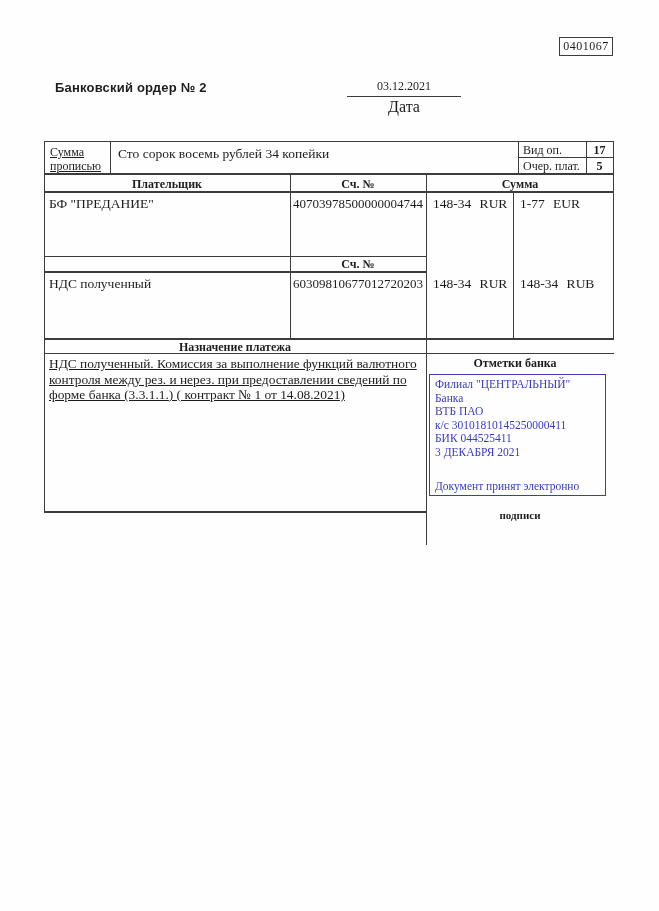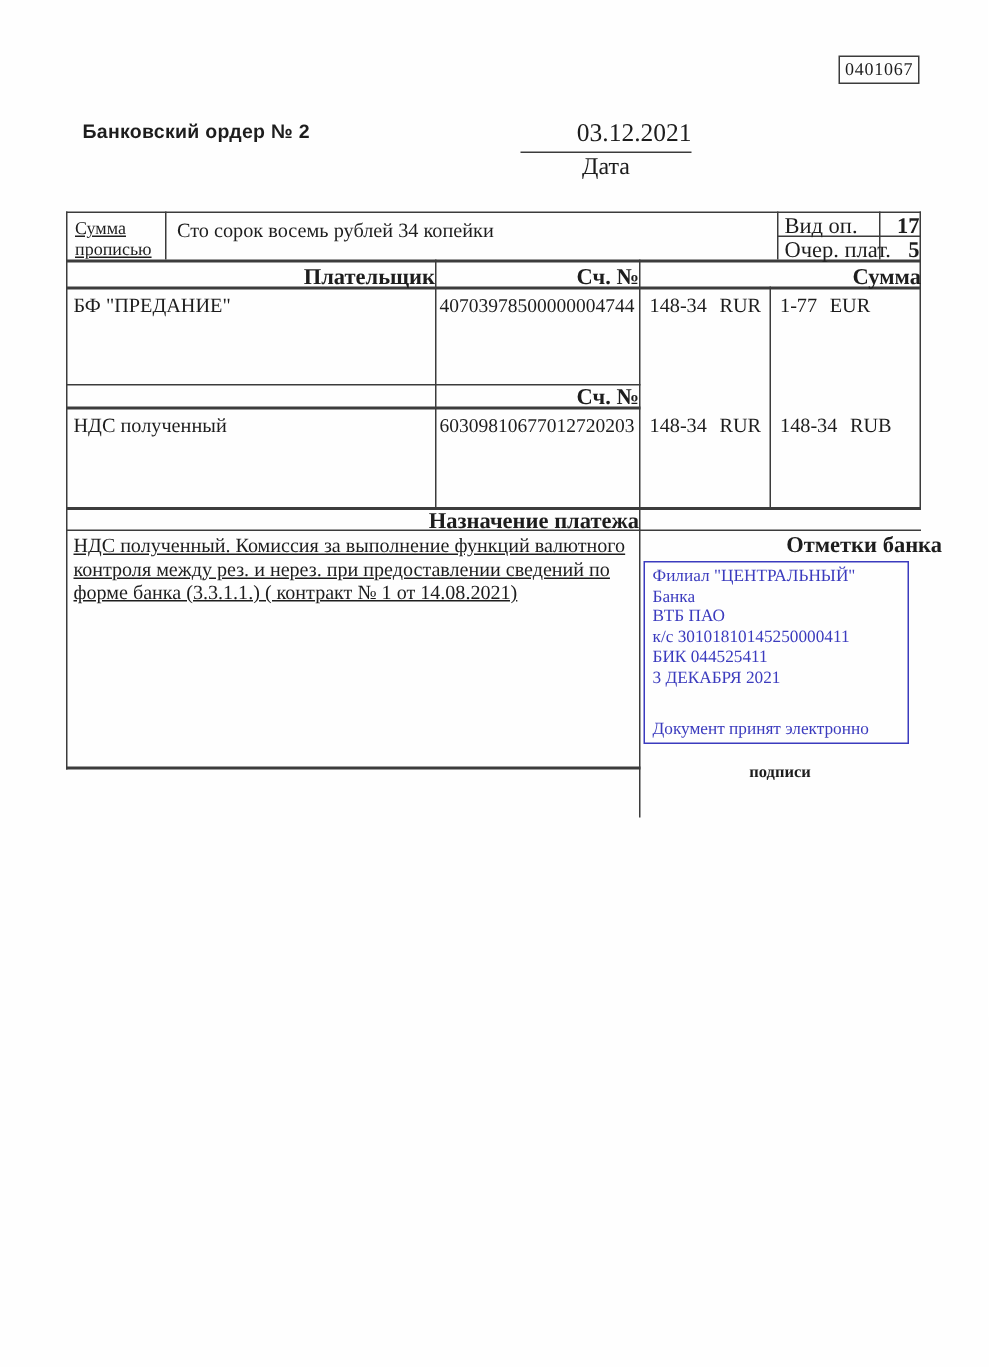--- a/index.html
+++ b/index.html
@@ -9,26 +9,26 @@
   }
   .abs{position:absolute;white-space:nowrap;}
   .wrap{white-space:normal;text-decoration:underline;}
   .center{text-align:center;font-weight:bold;}
   
   .form-code{left:559px;top:37px;width:52px;height:17px;border:1px solid #3c3c3c;
     font-size:12px;line-height:17px;text-align:center;letter-spacing:.5px;}
   .title{left:55px;top:80px;font-family:"Liberation Sans","DejaVu Sans",sans-serif;
     font-weight:bold;font-size:13px;letter-spacing:.2px;}
   .date-block{left:347px;top:79px;width:114px;text-align:center;}
-  .date-value{font-size:17px;border-bottom:1px solid #3c3c3c;padding-bottom:2px;text-align:right;}
+  .date-value{font-size:12px;border-bottom:1px solid #3c3c3c;padding-bottom:2px;}
   .date-label{font-size:16px;padding-top:1px;}
   
   .table{position:absolute;left:44px;top:141px;width:570px;height:412px;}
   .hl,.vl{position:absolute;background:#3c3c3c;}
-  .t12{font-size:12px;} .t125{font-size:15px;text-align:right;} .t13{font-size:13px;} .t135{font-size:13.5px;}
+  .t12{font-size:12px;} .t125{font-size:12px;} .t13{font-size:13px;} .t135{font-size:13.5px;}
   .amount{word-spacing:5px;}
   .stamp{
     position:absolute;left:385px;top:233px;width:177px;height:122px;
     border:1px solid #3b3bbe;color:#3b3bbe;font-size:11.5px;line-height:13.5px;
     padding:3px 5px;box-sizing:border-box;
   }
   .stamp .s-date{}
   .stamp .s-footer{position:absolute;left:5px;bottom:2px;}
 </style>
 </head>
@@ -85,21 +85,21 @@
     <div class="abs t125 center" style="left:246px;top:116px;width:136px">Сч. №</div>
 
     <div class="abs t135" style="left:5px;top:135px">НДС полученный</div>
     <div class="abs t13" style="left:249px;top:135px">60309810677012720203</div>
     <div class="abs t135 amount" style="left:389px;top:135px">148-34 RUR</div>
     <div class="abs t135 amount" style="left:476px;top:135px">148-34 RUB</div>
 
     <div class="abs t125 center" style="left:0;top:199px;width:382px">Назначение платежа</div>
     <div class="abs wrap" style="left:5px;top:215px;width:377px;font-size:13.4px;line-height:15.5px">НДС полученный. Комиссия за выполнение функций валютного контроля между рез. и нерез. при предоставлении сведений по форме банка (3.3.1.1.) ( контракт № 1 от 14.08.2021)</div>
 
-    <div class="abs t125 center" style="left:398px;top:215px;width:186px">Отметки банка</div>
+    <div class="abs t125 center" style="left:378px;top:215px;width:186px">Отметки банка</div>
 
     <div class="stamp">
       <div>Филиал "ЦЕНТРАЛЬНЫЙ" Банка</div>
       <div>ВТБ ПАО</div>
       <div>к/с 30101810145250000411</div>
       <div>БИК 044525411</div>
       <div class="s-date">3 ДЕКАБРЯ 2021</div>
       <div class="s-footer">Документ принят электронно</div>
     </div>
 

